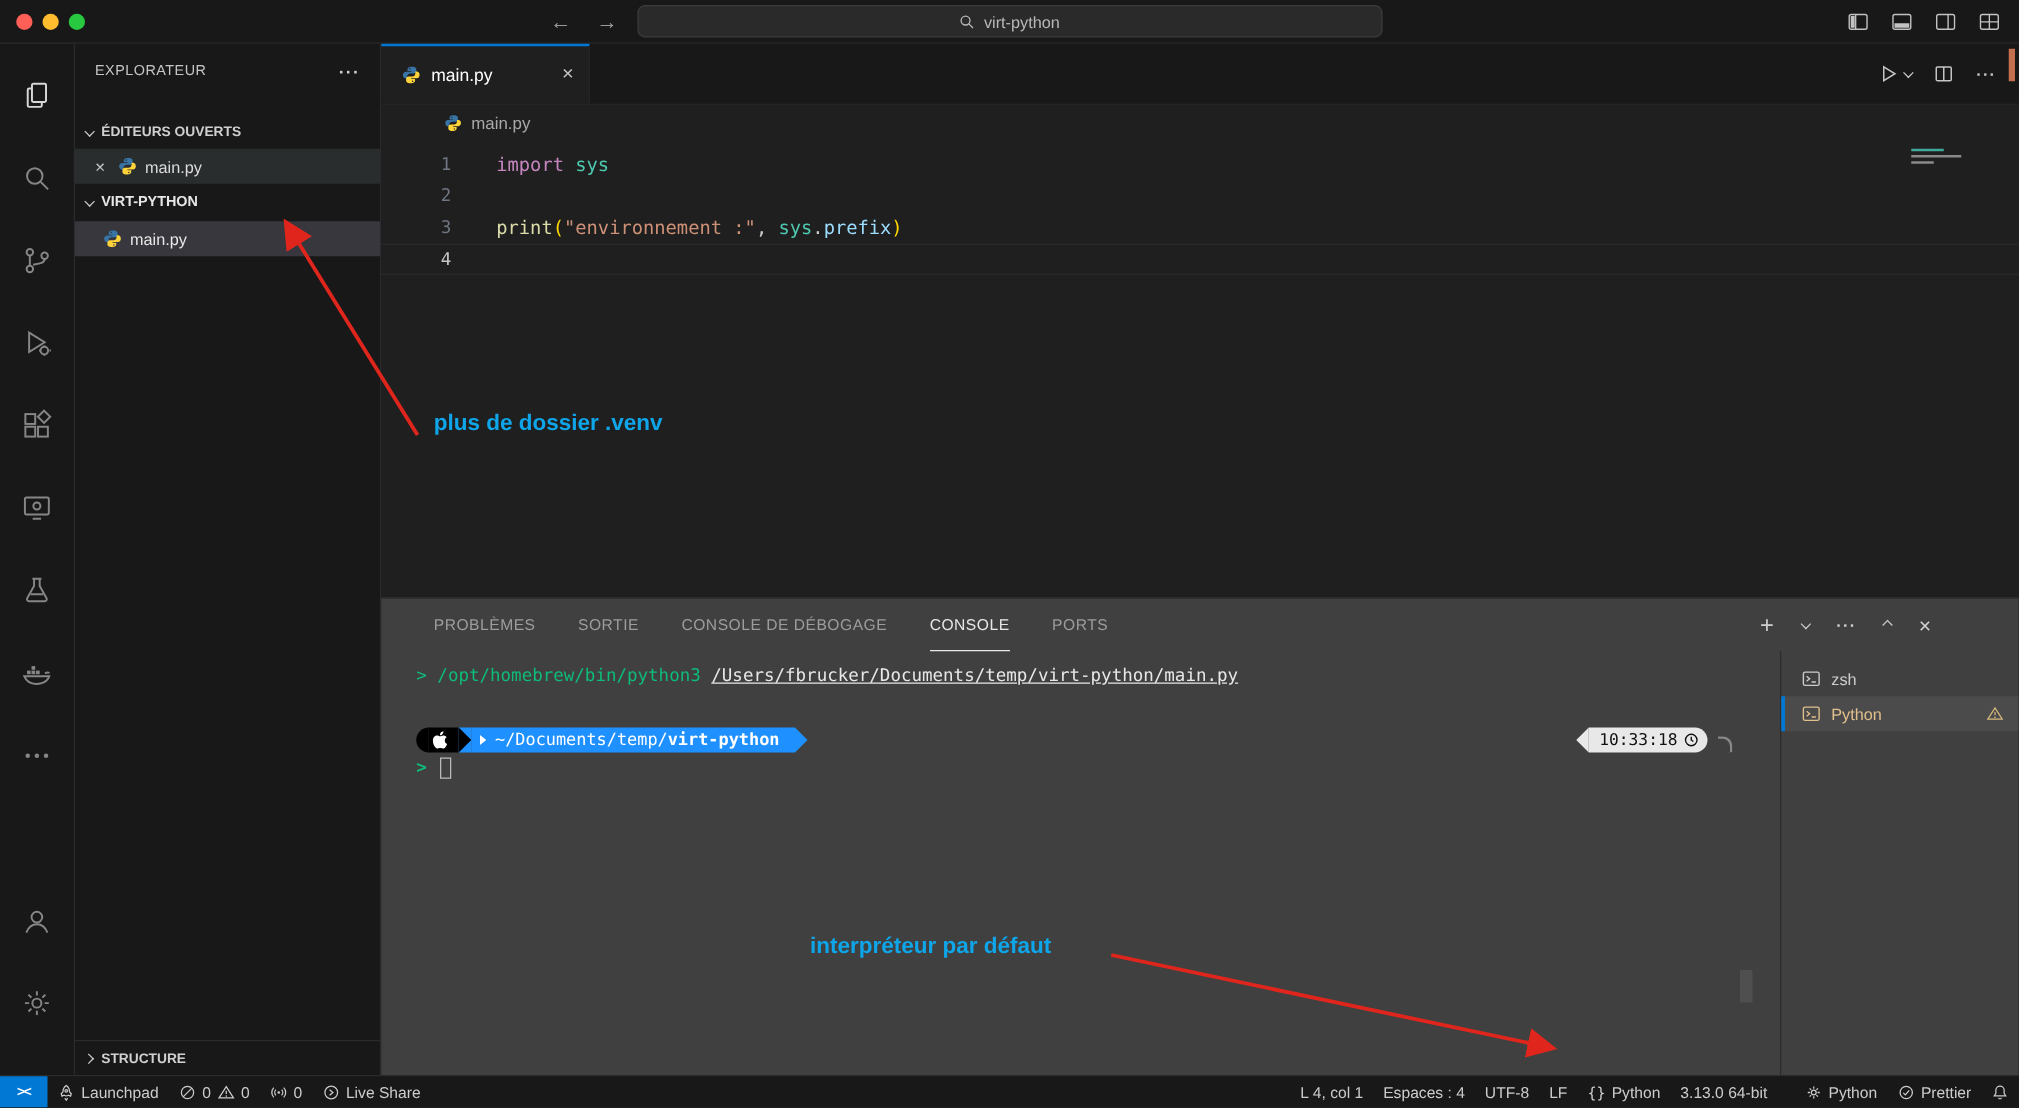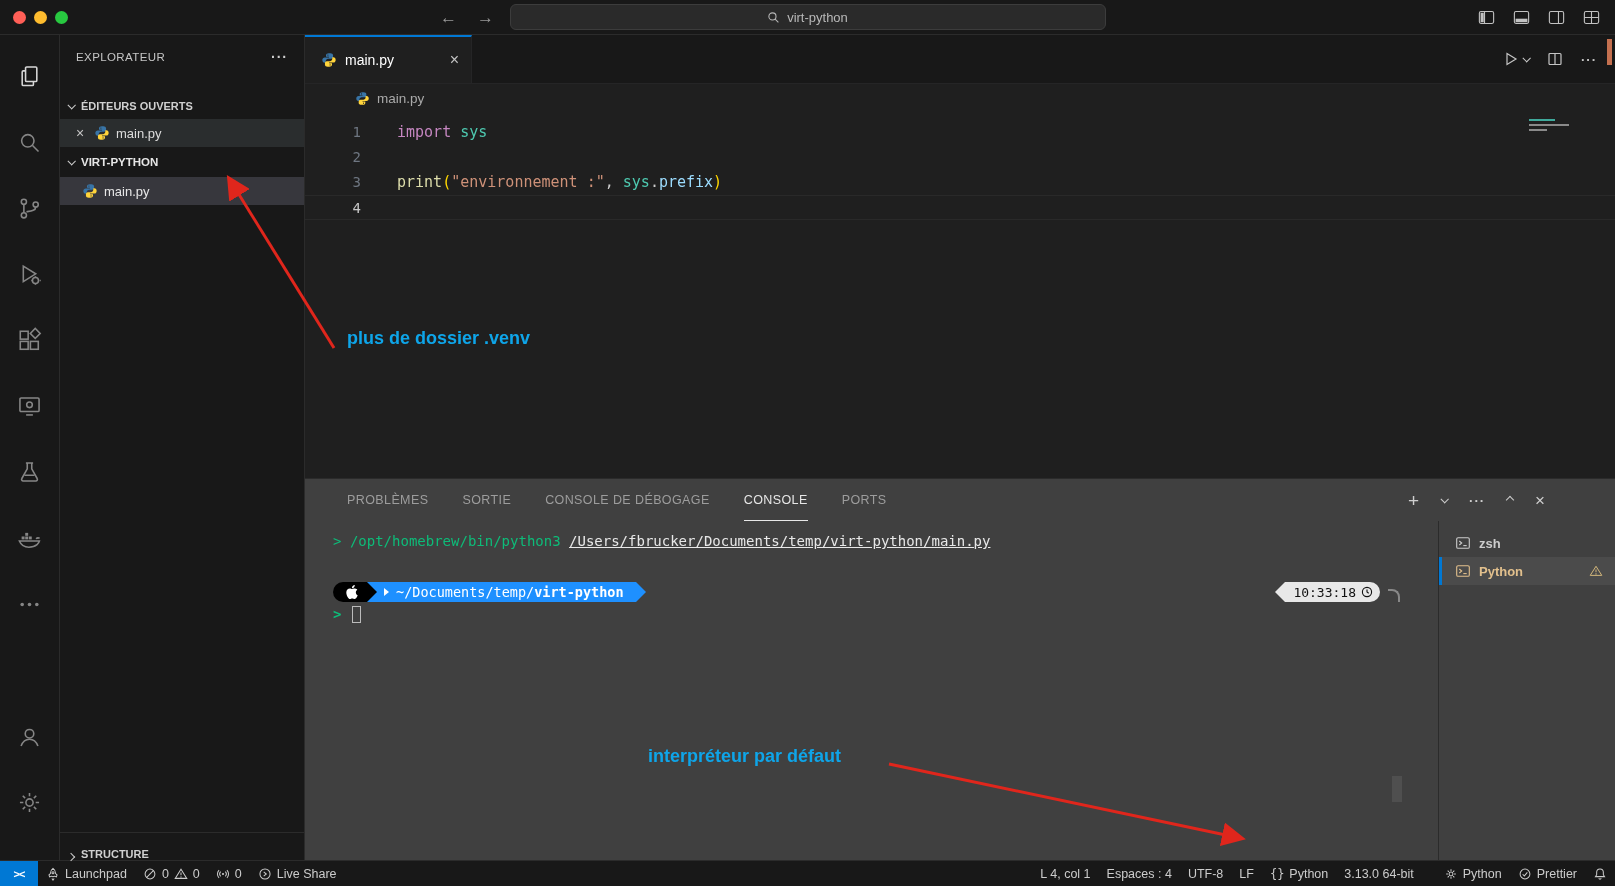--- a/index.html
+++ b/index.html
@@ -32,21 +32,21 @@
   .sidebar { width:245px; background:#181818; border-right:1px solid #2b2b2b; position:relative; }
   .sb-title { height:44px; display:flex; align-items:center; padding:0 16px; font-size:11.5px; letter-spacing:.4px; color:#c5c5c5; }
   .sb-title .dots { margin-left:auto; color:#cfcfcf; font-weight:bold; letter-spacing:1px; font-size:14px; }
   .sb-sect { height:26px; display:flex; align-items:center; gap:7px; padding-left:8px; font-weight:bold; font-size:11px; color:#d0d0d0; margin-top:14px; }
   .sb-sect.folder { margin-top:0; height:30px; font-size:11.5px; color:#e7e7e7; }
   .sb-row { height:28px; display:flex; align-items:center; gap:6px; padding-left:12px; color:#dcdcdc; }
   .sb-row.openrow { background:#2a2d2e; }
   .sb-row.filerow { background:#37373d; padding-left:22px; color:#e7e7e7; }
   .sb-row .close-x { width:16px; color:#c5c5c5; font-size:14px; text-align:center; }
   .sb-bottom { position:absolute; left:0; right:0; bottom:0; }
-  .sb-bottom .sb-sect { margin-top:0; height:28px; border-top:1px solid #2b2b2b;align-items:flex-end; }
+  .sb-bottom .sb-sect { margin-top:0; height:28px; border-top:1px solid #2b2b2b; }
   .chev { display:inline-block; width:6px; height:6px; border-right:1.4px solid #cccccc; border-bottom:1.4px solid #cccccc; }
   .chev.down { transform:rotate(45deg) translateY(-1px); }
   .chev.right { transform:rotate(-45deg); }
   .chev.up { transform:rotate(-135deg); }
 
   
   .editor-col { flex:1; min-width:0; display:flex; flex-direction:column; background:#1f1f1f; position:relative; }
   .tabbar { height:49px; background:#181818; border-bottom:1px solid #252526; display:flex; align-items:stretch; }
   .tab { width:167px; background:#1f1f1f; border-top:2px solid #0078d4; border-right:1px solid #252526; display:flex; align-items:center; gap:8px; padding:0 12px 0 16px; color:#fff; font-size:14px; }
   .tab .close-x { margin-left:auto; color:#c5c5c5; font-size:16px; }
@@ -85,21 +85,21 @@
   .seg-blue { background:#1e90ff; color:#fff; height:20px; display:flex; align-items:center; gap:7px; padding:0 12px 0 7px; }
   .seg-blue b { font-weight:bold; }
   .mini-tri { width:0; height:0; border-top:4px solid transparent; border-bottom:4px solid transparent; border-left:5px solid #fff; }
   .tri-blue-end { width:0; height:0; border-top:10px solid transparent; border-bottom:10px solid transparent; border-left:10px solid #1e90ff; }
   .flex1 { flex:1; }
   .tri-time { width:0; height:0; border-top:10px solid transparent; border-bottom:10px solid transparent; border-right:10px solid #e8e8e8; }
   .seg-time { background:#e8e8e8; color:#111; height:20px; display:flex; align-items:center; gap:5px; padding:0 7px 0 8px; border-radius:0 10px 10px 0; font-size:13px; }
   .prompt-corner { width:12px; height:13px; border-top:2px solid #888; border-right:2px solid #888; border-top-right-radius:8px; margin:7px 0 0 8px; }
   .input-line { display:flex; align-items:center; height:22px; margin-top:1px; }
   .cursor-box { display:inline-block; width:9px; height:17px; border:1px solid #bbb; margin-left:11px; }
-  .term-list { width:177px; border-left:1px solid #2b2b2b; padding-top:8px; font-size:13px;font-weight:bold; }
+  .term-list { width:191px; border-left:1px solid #2b2b2b; padding-top:8px; font-size:13px; }
   .term-row { height:28px; display:flex; align-items:center; gap:8px; padding:0 12px 0 13px; color:#cccccc; border-left:3px solid transparent; }
   .term-row svg { width:16px; height:16px; flex:none; }
   .term-row.active { background:rgba(255,255,255,.06); border-left-color:#0078d4; color:#e2c08d; }
   .term-row .warn { margin-left:auto; color:#d7ba7d; }
   .term-row .warn svg { width:14px; height:14px; }
   .panel-scroll-thumb { position:absolute; right:213px; bottom:58px; width:10px; height:26px; background:#4f4f4f; }
 
   
   .statusbar { height:26px; background:#181818; border-top:1px solid #2b2b2b; display:flex; align-items:center; font-size:12.5px; color:#cccccc; }
   .sb-remote { width:38px; height:100%; background:#0078d4; color:#fff; display:flex; align-items:center; justify-content:center; font-weight:bold; font-size:11px; letter-spacing:-1px; }

